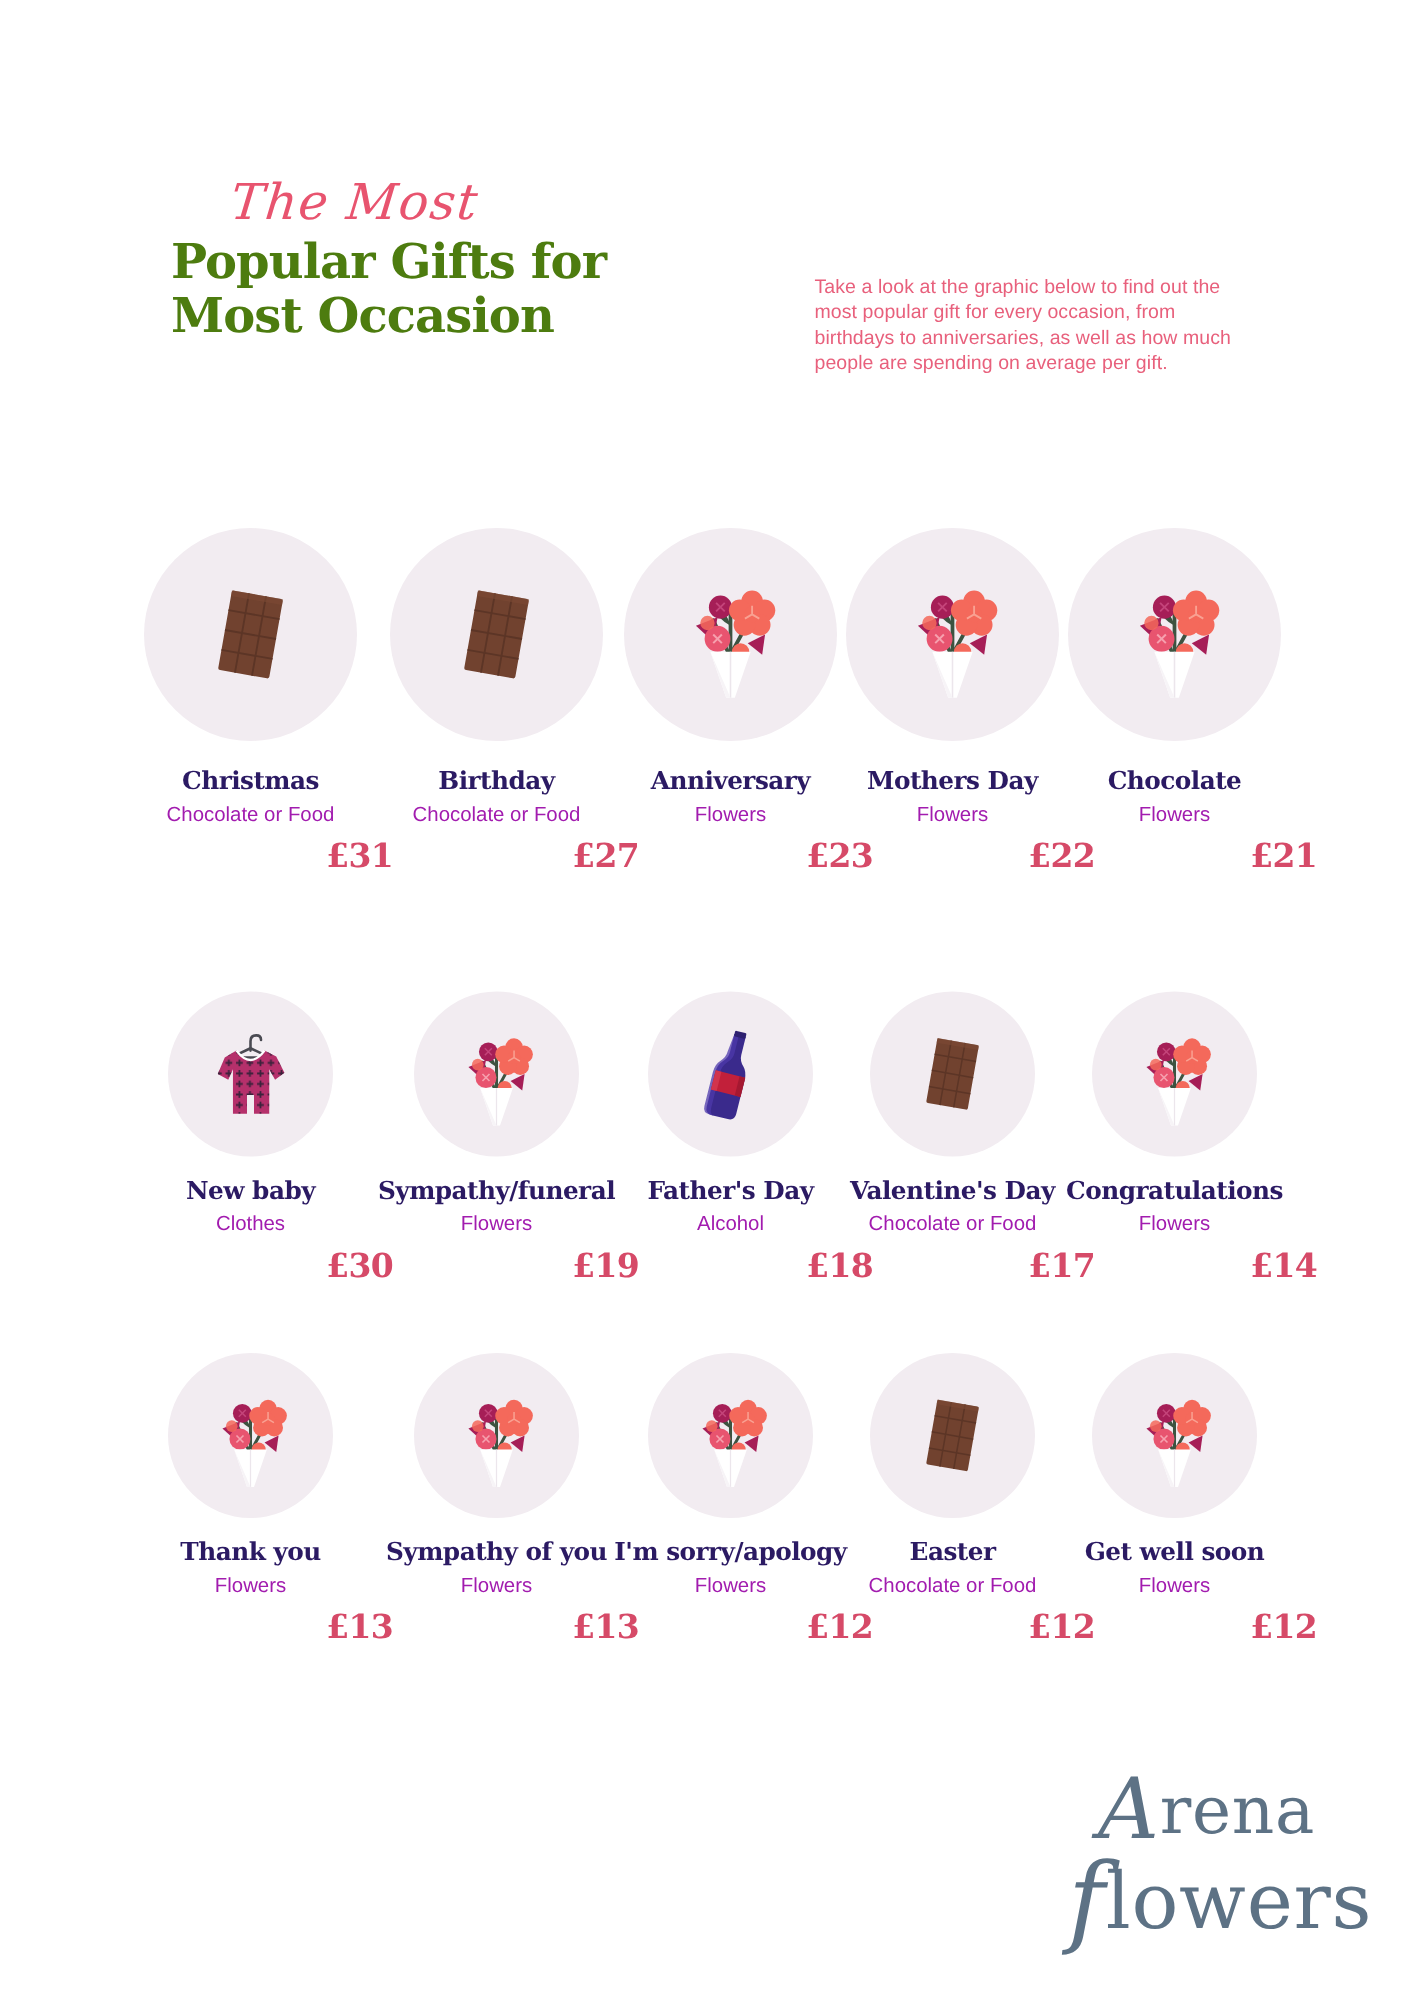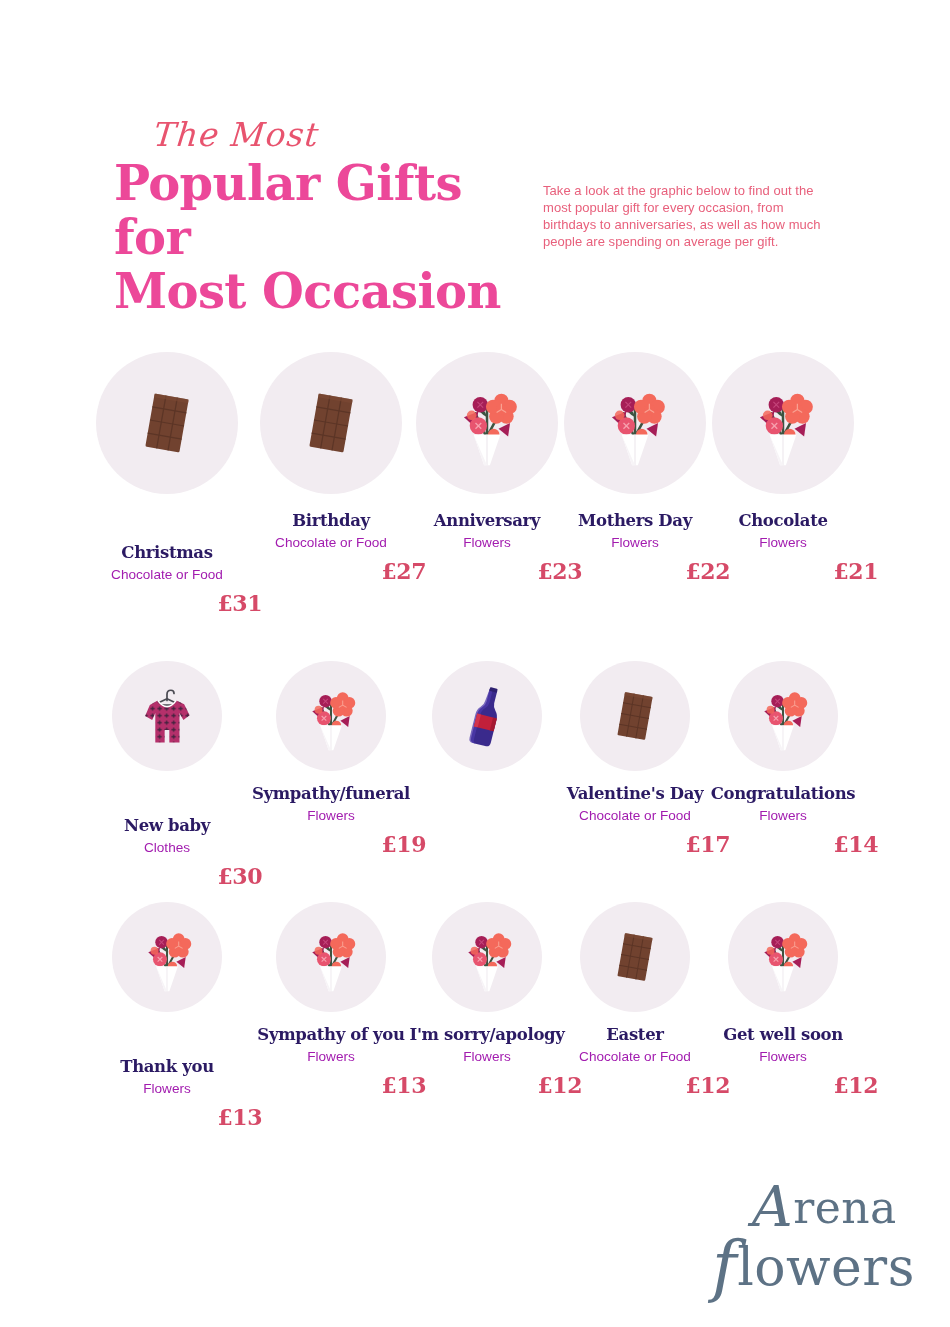--- a/index.html
+++ b/index.html
@@ -35,23 +35,23 @@
     color: #e8546f;
     letter-spacing: 1px;
     line-height: 1;
     margin-left: 40px;
     transform: skewX(-6deg);
     display: block;
   }
   #main-title {
     font-family: "DejaVu Serif", "Liberation Serif", serif;
     font-weight: bold;
-    font-size: 48px;
+    font-size: 32px;
     line-height: 1.12;
-    color: #ec4899;
+    color: #4d7c0f;
     letter-spacing: -0.6px;
     margin-top: 6px;
   }
   #main-title .tl {
     display: block;
   }
   #intro-block {
     position: absolute;
     left: 543px;
     top: 170px;
@@ -78,21 +78,21 @@
   #row-2 { top: 902px; }
 
   .cell {
     width: 150px;
     display: flex;
     flex-direction: column;
     align-items: center;
     text-align: center;
   }
   
-  .cell.c0 { margin-left: 92px; gap: 32px; }
+  .cell.c0 { margin-left: 92px; }
   .cell.c1 { margin-left: 14px; }
   .cell.c2 { margin-left: 6px; }
   .cell.c3 { margin-left: -2px; }
   .cell.c4 { margin-left: -2px; }
 
   .circle {
     border-radius: 50%;
     background: #f2ecf1;
     display: flex;
     align-items: center;
@@ -147,21 +147,21 @@
   }
   #logo-arena, #logo-flowers {
     font-family: "DejaVu Serif", "Liberation Serif", serif;
     color: #5d7285;
     line-height: 0.92;
     white-space: nowrap;
   }
   #logo-arena {
     font-size: 44px;
     letter-spacing: 0.5px;
-    margin-left: 40px;
+    margin-left: 20px;
   }
   #logo-flowers {
     font-size: 52px;
     letter-spacing: 0.5px;
     margin-top: 2px;
   }
   .swash {
     font-style: italic;
     font-size: 1.28em;
     position: relative;
@@ -410,20 +410,25 @@
             <g transform="rotate(14 50 50)">
               <path d="M45 16 h10 v16 q0 5 4 9 q4 4 4 11 v30 q0 6 -6 6 h-14 q-6 0 -6 -6 v-30 q0 -7 4 -11 q4 -4 4 -9 z" fill="#3a2a8c"></path>
               <path d="M45 16 h4 v16 q0 5 -4 9 q-4 4 -4 11 v30 q0 6 4 6 h-4 q-6 0 -6 -6 v-30 q0 -7 4 -11 q4 -4 4 -9z" fill="#4e39ab" opacity="0.75"></path>
               <rect x="45" y="13" width="10" height="5" rx="1.2" fill="#2e2070"></rect>
               <path d="M37 50 h26 v17 h-26z" fill="#c2203a"></path>
               <path d="M37 50 h5 v17 h-5z" fill="#d63a52" opacity="0.8"></path>
               <path d="M58 50 h5 v17 h-5z" fill="#9e1630" opacity="0.8"></path>
             </g>
           </svg>
         </div>
+        <div class="label-wrap">
+          <div class="occasion">Father's Day</div>
+          <div class="gift">Alcohol</div>
+          <div class="price">£18</div>
+        </div>
       </div>
       <div class="cell c3">
         <div class="circle">
           <svg width="78" height="78" viewBox="0 0 100 100">
             <g transform="rotate(10 50 50)">
               <rect x="32" y="22" width="36" height="56" rx="1.5" fill="#71422f"></rect>
               <g stroke="#5c3526" stroke-width="1.3" fill="none">
                 <path d="M44 22 V78 M56 22 V78"></path>
                 <path d="M32 36 H68 M32 50 H68 M32 64 H68"></path>
               </g>

